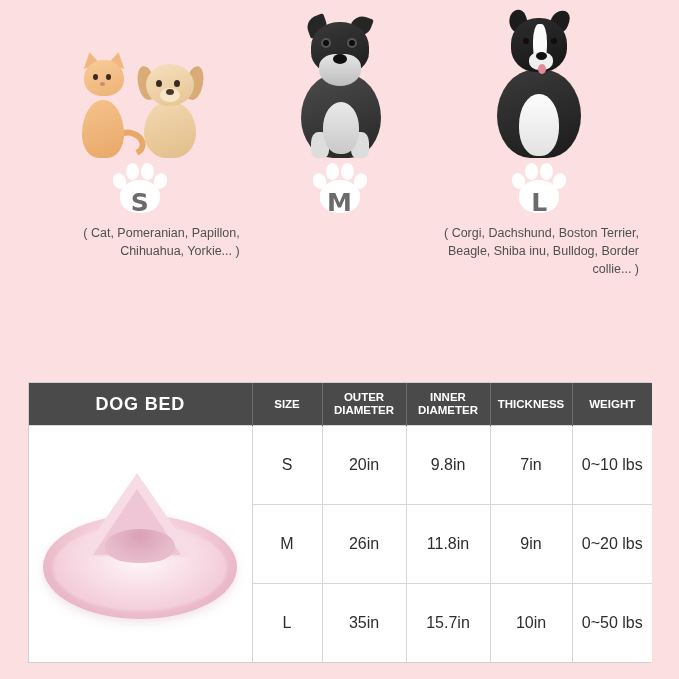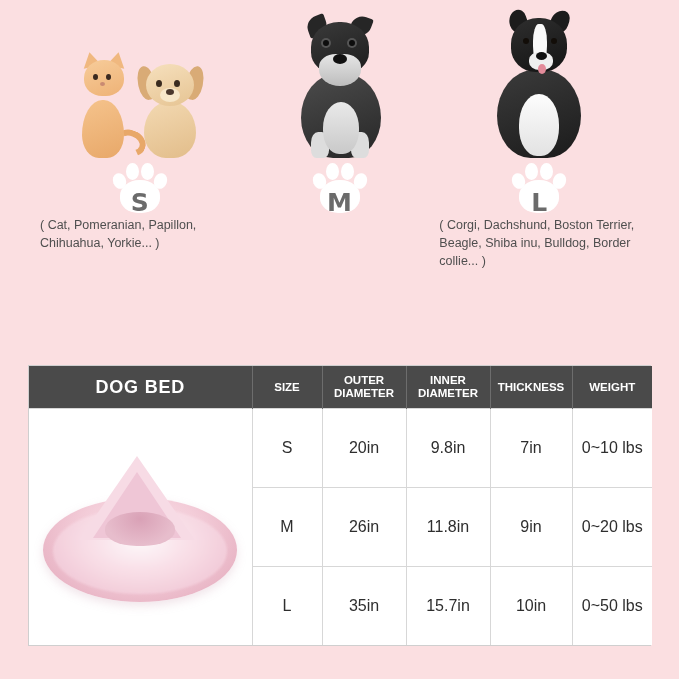--- a/index.html
+++ b/index.html
@@ -264,33 +264,33 @@
   .size-letter {
     position: absolute;
     left: 0; right: 0; top: 28px;
     text-align: center;
     font-family: "DejaVu Sans", sans-serif;
     font-weight: bold;
     font-size: 25px;
     color: #6b6b6b;
   }
   .group-desc {
-    margin-top: 0;
-    text-align: left;
+    margin-top: 8px;
+    text-align: right;
     font-size: 12.5px;
     line-height: 1.45;
     color: #4f4f4f;
     max-width: 210px;
   }
 
   
   .table-wrap {
     position: absolute;
     left: 28px;
-    top: 365px;
+    top: 382px;
     width: 623px;
     border: 1px solid #cfcfcf;
     background: #fff;
     box-sizing: border-box;
   }
   table {
     border-collapse: collapse;
     width: 100%;
     table-layout: fixed;
   }

